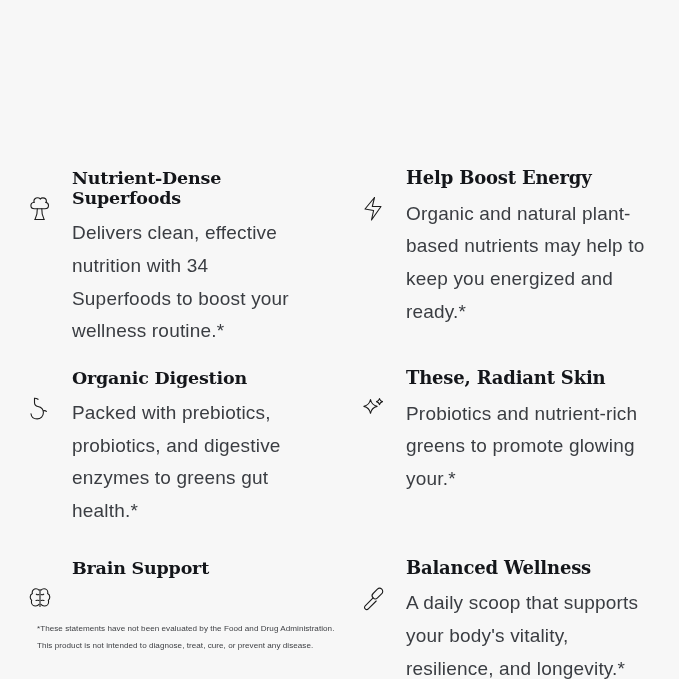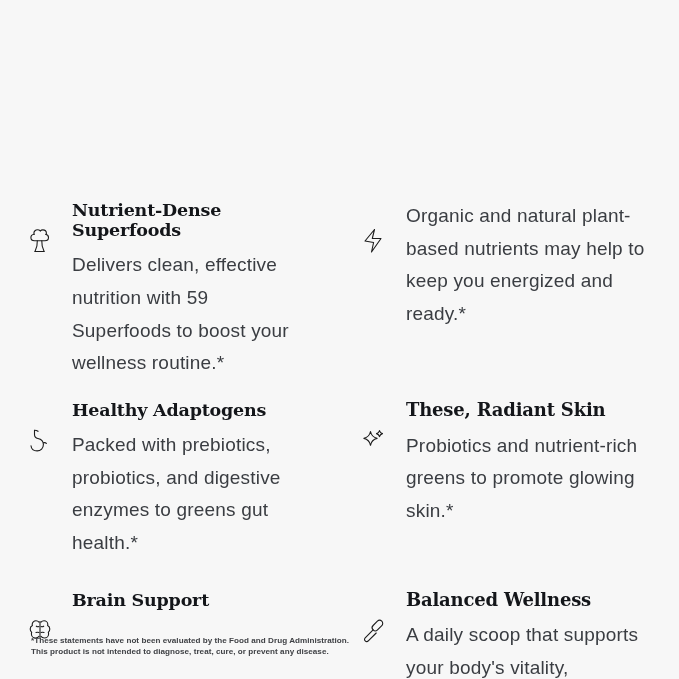--- a/index.html
+++ b/index.html
@@ -59,102 +59,103 @@
     line-height: 1.15;
   }
   .benefit-desc {
     font-size: 19px;
     line-height: 1.72;
     color: #3a3d42;
     margin: 0;
     letter-spacing: 0.01em;
   }
   
-  .row1 .benefit { padding-top: 0px; margin-top: 32px; }
+  .row1 .benefit { padding-top: 0px; }
   .row2 .benefit { padding-top: 0px; }
   .row3 .benefit { padding-top: 0px; margin-top: 10px; }
 
   .col-right .benefit-title { font-size: 18px; }
 
   .disclaimer {
     position: absolute;
     left: 31px;
     bottom: 21px;
     width: 420px;
     font-size: 8.1px;
     line-height: 1.45;
     color: #3f4145;
     letter-spacing: 0.005em;
   }
-  .disclaimer p { margin: 0; font-weight: bold; }
+  .disclaimer p { margin: 6px; }
 </style>
 </head>
 <body>
 
 <div class="benefits-grid">
 
   <div class="col-left row1">
     <div class="benefit">
       <span class="icon-wrap">
         <svg width="24" height="26" viewBox="0 0 24 26" fill="none" stroke="#1c1c1c" stroke-width="1.1" stroke-linecap="round" stroke-linejoin="round">
           <path d="M6.2 6.2c-1.9 0.2-3.3 1.6-3.3 3.3 0 1.8 1.6 3.3 3.6 3.3h10.4c2 0 3.6-1.5 3.6-3.3 0-1.6-1.2-2.9-2.9-3.2"></path>
           <path d="M6.2 6.3c-0.2-0.4-0.3-0.8-0.3-1.2 0-1.8 1.6-3.3 3.6-3.3 1.1 0 2.1 0.4 2.8 1.1"></path>
           <path d="M12.3 2.9c0.6-0.6 1.5-1 2.5-1 2 0 3.6 1.5 3.6 3.3 0 0.4-0.1 0.8-0.2 1.1"></path>
           <path d="M9.3 12.9c0.2 3.6-0.6 7.3-2.3 10.6"></path>
           <path d="M13.8 12.9c-0.2 3.6 0.6 7.3 2.3 10.6"></path>
           <path d="M7 23.5h9"></path>
         </svg>
       </span>
       <div class="benefit-text">
         <h3 class="benefit-title">Nutrient-Dense Superfoods</h3>
-        <p class="benefit-desc">Delivers clean, effective nutrition with 59 Superfoods to boost your wellness routine.*</p>
+        <p class="benefit-desc">Delivers clean, effective nutrition with 34 Superfoods to boost your wellness routine.*</p>
       </div>
     </div>
   </div>
 
   <div class="col-right row1">
     <div class="benefit">
       <span class="icon-wrap">
         <svg width="22" height="26" viewBox="0 0 22 26" fill="none" stroke="#1c1c1c" stroke-width="1.1" stroke-linecap="round" stroke-linejoin="round">
           <path d="M3 13 L12.5 1.5 L10.3 10.5 L19 10.5 L9.5 24 L11.6 14.5 L3 13 Z"></path>
         </svg>
       </span>
       <div class="benefit-text">
+        <h3 class="benefit-title">Help Boost Energy</h3>
         <p class="benefit-desc">Organic and natural plant-based nutrients may help to keep you energized and ready.*</p>
       </div>
     </div>
   </div>
 
   <div class="col-left row2">
     <div class="benefit">
       <span class="icon-wrap">
         <svg width="22" height="26" viewBox="0 0 22 26" fill="none" stroke="#1c1c1c" stroke-width="1.1" stroke-linecap="round" stroke-linejoin="round">
           <path d="M6.5 2.2v4.2c0 2.2 1 3.6 3.4 4.1 3.5 0.7 5.5 2.6 5.5 6.1 0 3.6-2.6 6.3-6.3 6.3-3.4 0-5.8-2.2-6.1-5.2"></path>
           <path d="M6.5 2.2c1.4 0 2.6 0.4 3.5 1.1"></path>
           <path d="M15.4 14.8c1.2-0.4 2.2-0.2 3 0.5"></path>
         </svg>
       </span>
       <div class="benefit-text">
-        <h3 class="benefit-title">Healthy Adaptogens</h3>
+        <h3 class="benefit-title">Organic Digestion</h3>
         <p class="benefit-desc">Packed with prebiotics, probiotics, and digestive enzymes to greens gut health.*</p>
       </div>
     </div>
   </div>
 
   <div class="col-right row2">
     <div class="benefit">
       <span class="icon-wrap">
         <svg width="24" height="26" viewBox="0 0 24 26" fill="none" stroke="#1c1c1c" stroke-width="1.1" stroke-linecap="round" stroke-linejoin="round">
           <path d="M8.5 3.5c0.9 4.3 2.4 5.9 6.6 6.9-4.2 1-5.7 2.6-6.6 6.9-0.9-4.3-2.4-5.9-6.6-6.9 4.2-1 5.7-2.6 6.6-6.9Z"></path>
           <path d="M17.5 2.5c0.4 2 1.1 2.7 3 3.1-1.9 0.5-2.6 1.2-3 3.1-0.4-1.9-1.1-2.6-3-3.1 1.9-0.4 2.6-1.1 3-3.1Z"></path>
         </svg>
       </span>
       <div class="benefit-text">
         <h3 class="benefit-title">These, Radiant Skin</h3>
-        <p class="benefit-desc">Probiotics and nutrient-rich greens to promote glowing skin.*</p>
+        <p class="benefit-desc">Probiotics and nutrient-rich greens to promote glowing your.*</p>
       </div>
     </div>
   </div>
 
   <div class="col-left row3">
     <div class="benefit">
       <span class="icon-wrap">
         <svg width="24" height="26" viewBox="0 0 24 26" fill="none" stroke="#1c1c1c" stroke-width="1.1" stroke-linecap="round" stroke-linejoin="round">
           <path d="M11 4.2c-0.7-0.9-1.8-1.4-3-1.4-2.1 0-3.8 1.6-3.8 3.6 0 0.4 0.1 0.8 0.2 1.1C3.1 8.1 2.2 9.5 2.2 11.1c0 1.3 0.6 2.5 1.5 3.3-0.2 0.5-0.3 1-0.3 1.5 0 2.3 1.9 4.1 4.3 4.1 1.4 0 2.6-0.6 3.3-1.6"></path>
           <path d="M13 4.2c0.7-0.9 1.8-1.4 3-1.4 2.1 0 3.8 1.6 3.8 3.6 0 0.4-0.1 0.8-0.2 1.1 1.3 0.6 2.2 2 2.2 3.6 0 1.3-0.6 2.5-1.5 3.3 0.2 0.5 0.3 1 0.3 1.5 0 2.3-1.9 4.1-4.3 4.1-1.4 0-2.6-0.6-3.3-1.6"></path>

